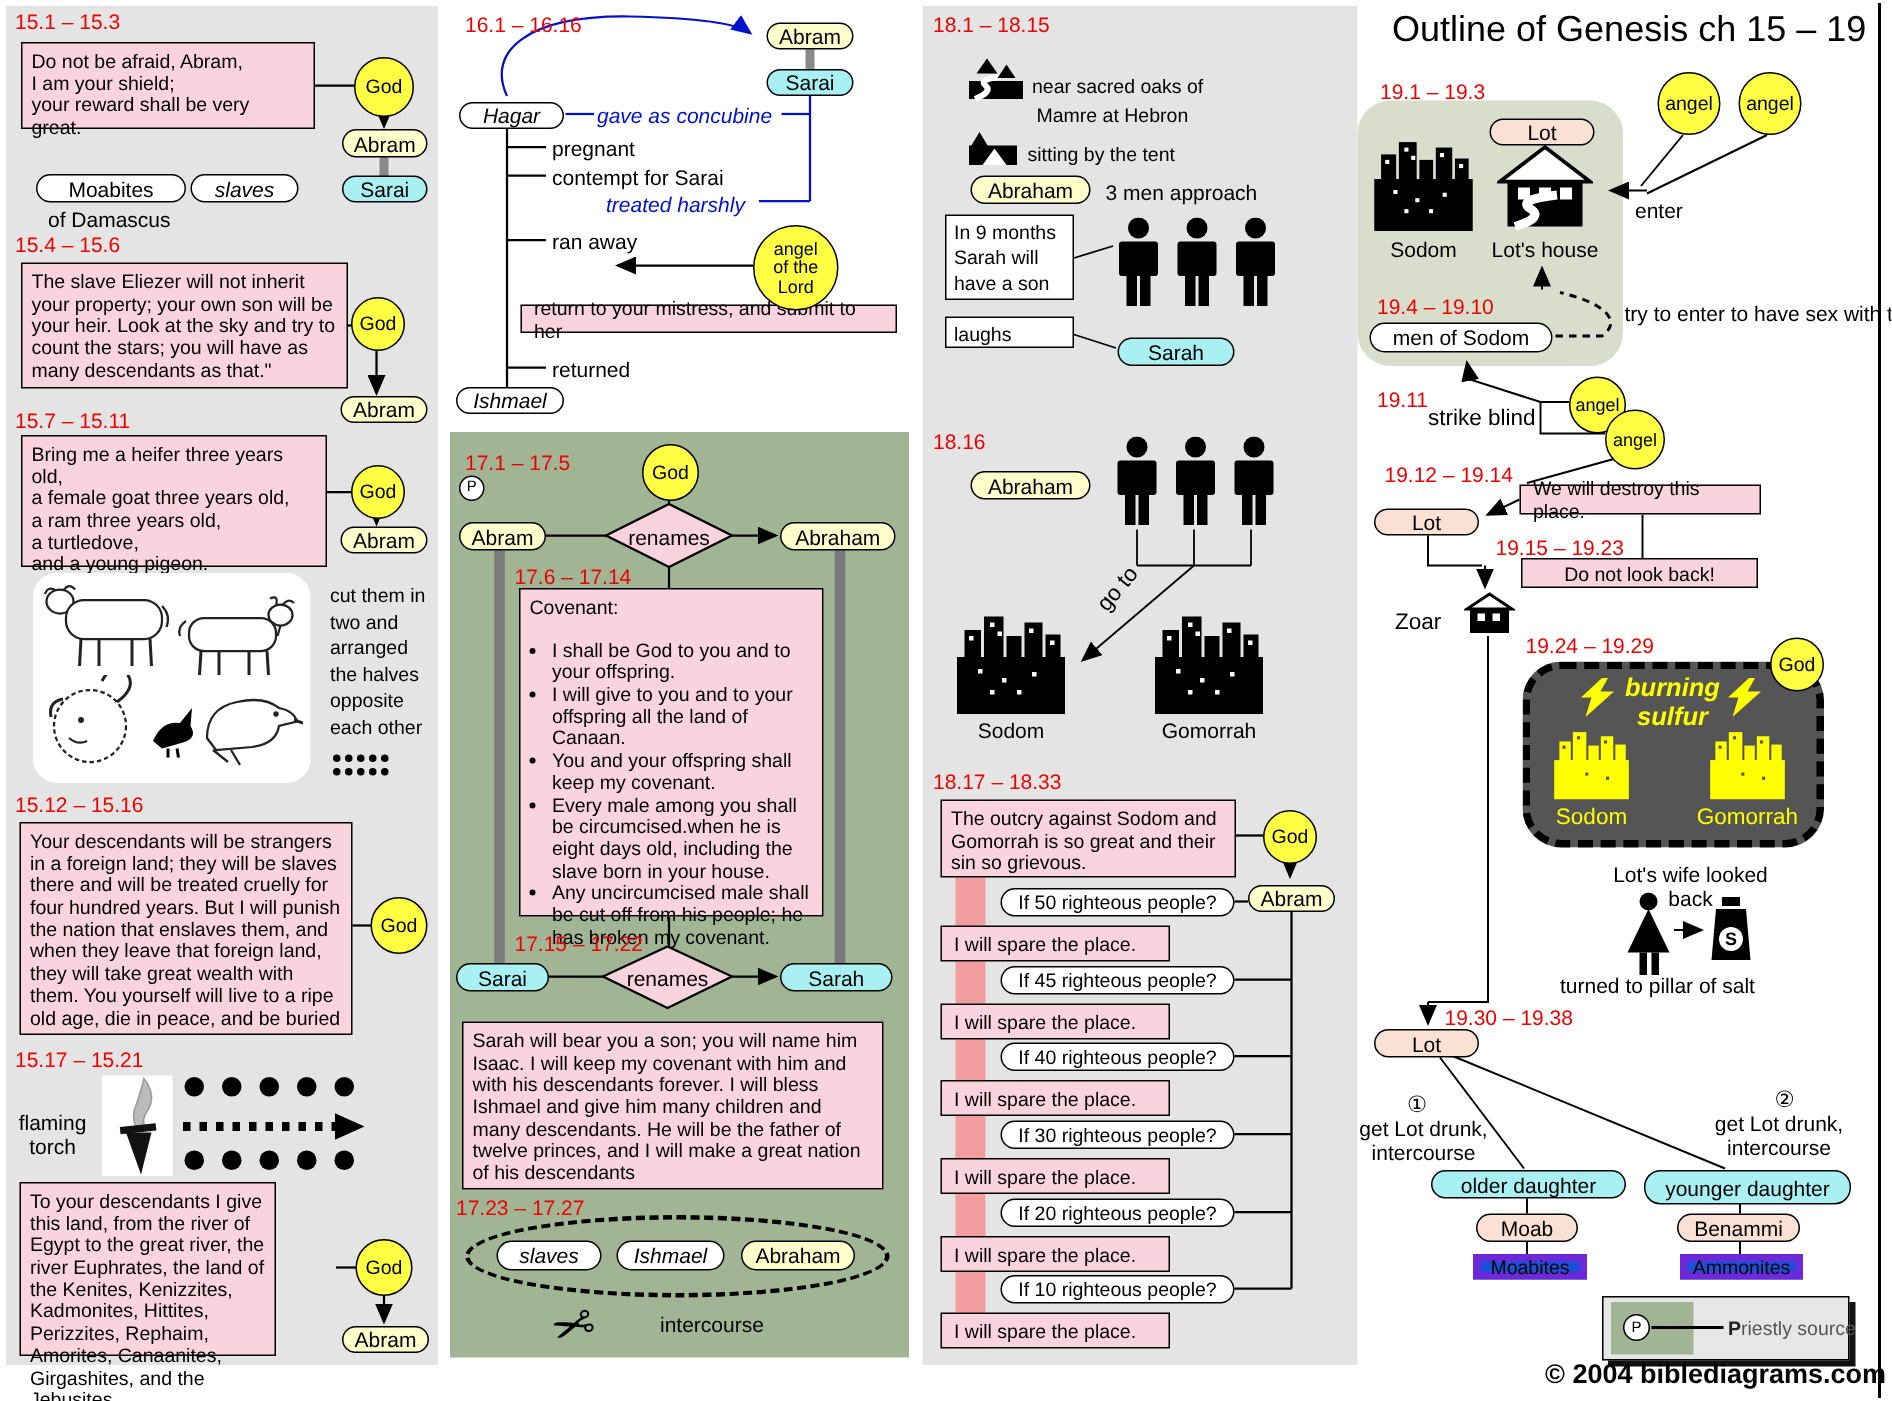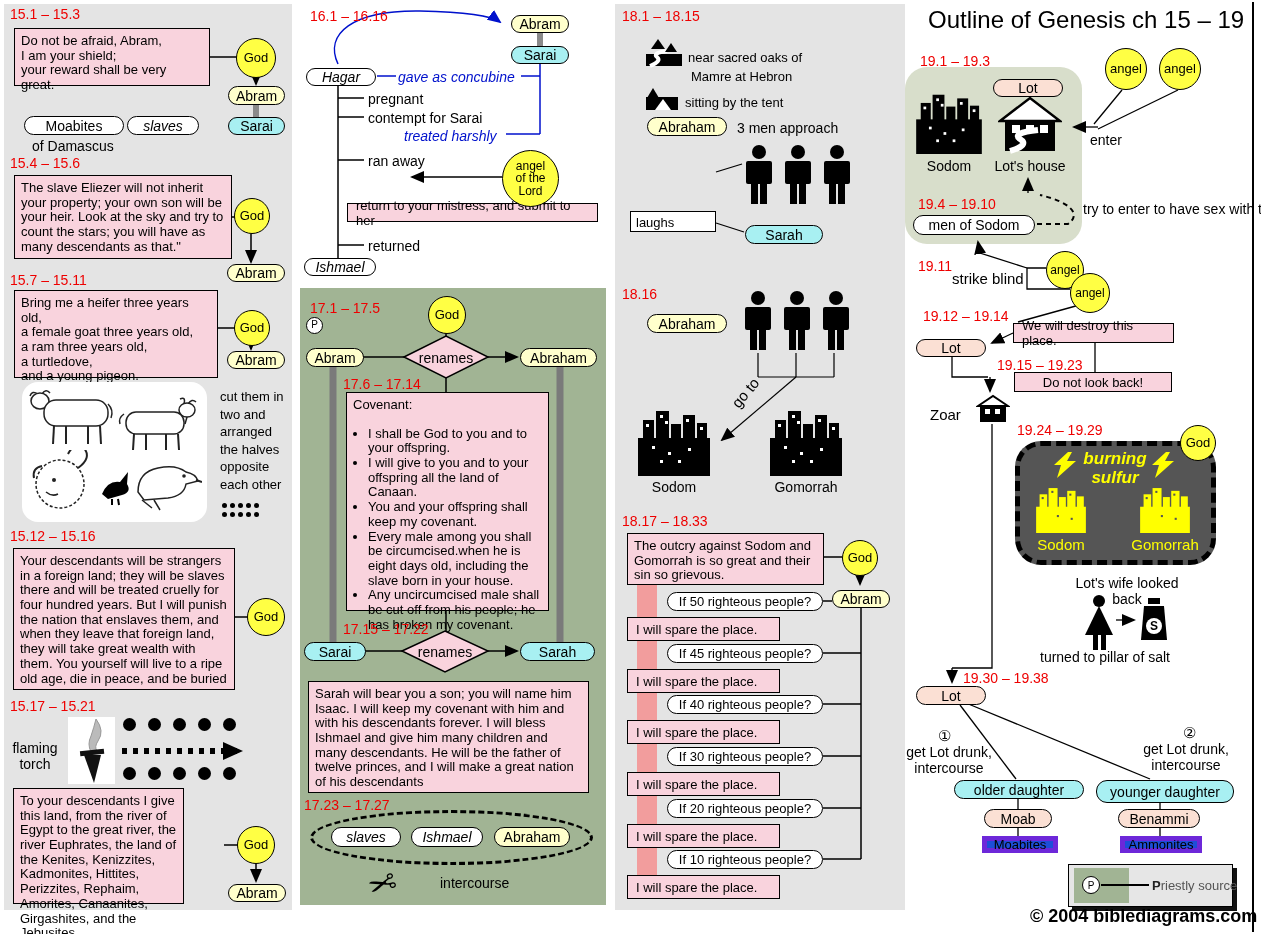--- a/index.html
+++ b/index.html
@@ -383,20 +383,23 @@
   <div class="note nw" style="left:688px;top:50px">near sacred oaks of</div>
   <div class="note nw" style="left:691px;top:69px">Mamre at Hebron</div>
   <svg class="abs" style="left:645px;top:86px" width="34" height="26" viewBox="0 0 34 26">
     <path d="M8,2 l6,10 h-12 z" fill="#000"></path>
     <rect x="1" y="11" width="32" height="13" fill="#000"></rect>
     <path d="M10,24 l8,-11 l8,11 z" fill="#fff"></path>
   </svg>
   <div class="note nw" style="left:685px;top:95px">sitting by the tent</div>
   <div class="pill yellow" style="left:647px;top:117px;width:80px;height:19px">Abraham</div>
   <div class="note nw" style="left:737px;top:120px;font-size:14px">3 men approach</div>
+  <div class="whitebox pre" style="left:630px;top:143px;width:86px;height:57px">In 9 months
+Sarah will
+have a son</div>
   <svg class="abs" style="left:743px;top:145px" width="110" height="62" viewBox="0 0 110 62">
       <use href="#man"></use>
       <use href="#man" x="39"></use>
       <use href="#man" x="78"></use>
     </svg>
   <div class="whitebox" style="left:630px;top:211px;width:86px;height:21px">laughs</div>
   <div class="pill cyan" style="left:745px;top:225px;width:78px;height:19px">Sarah</div>
 
   <div class="range" style="left:622px;top:286px">18.16</div>
   <div class="pill yellow" style="left:647px;top:314px;width:80px;height:19px">Abraham</div>

